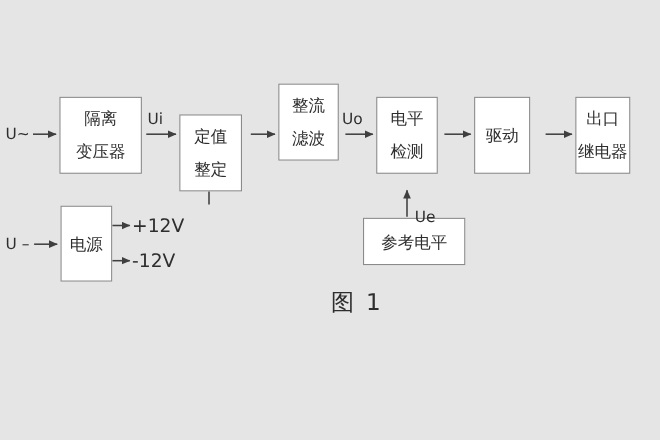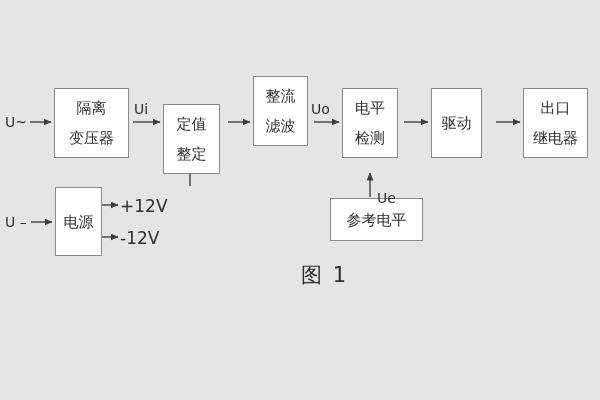--- a/index.html
+++ b/index.html
@@ -49,21 +49,21 @@
     width: 600px; height: 400px;
     pointer-events: none;
   }
 
   
   .b-isolation   { left: 54px;  top: 88px;  width: 75px; height: 70px; }
   .b-setpoint    { left: 163px; top: 104px;  width: 57px; height: 70px; }
   .b-rectifier   { left: 253px; top: 76px;  width: 55px; height: 70px; }
   .b-level       { left: 342px; top: 88px;  width: 56px; height: 70px; }
   .b-driver      { left: 431px; top: 88px;  width: 51px; height: 70px; }
-  .b-relay       { left: 523px; top: 88px;  width: 65px; height: 70px; }
+  .b-relay       { left: 523px; top: 88px;  width: 50px; height: 70px; }
   
   .b-power       { left: 55px;  top: 187px; width: 47px; height: 69px; }
   .b-multiplier  { left: 162px; top: 187px; width: 56px; height: 69px; }
   .b-reference   { left: 330px; top: 198px; width: 93px; height: 43px; gap: 0; }
 
   
   .sig-uac  { left: 5px;   top: 114px; }
   .sig-ui   { left: 134px; top: 101px; }
   .sig-uo   { left: 311px; top: 101px; }
   .sig-ue   { left: 377px; top: 190px; }

